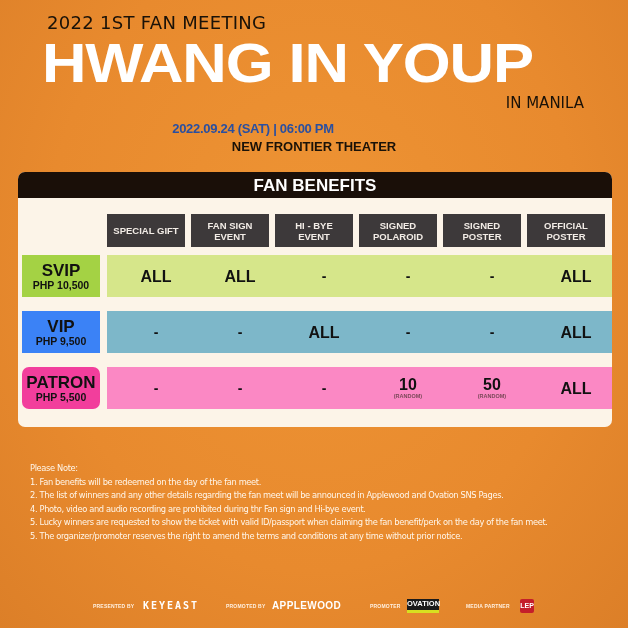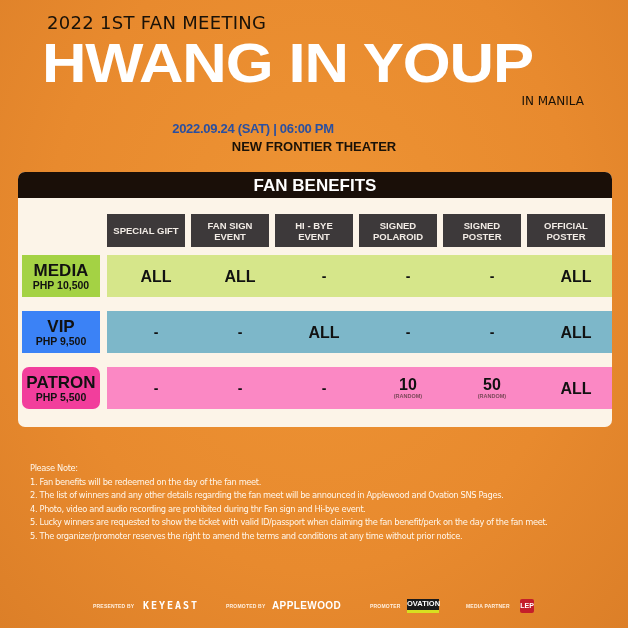--- a/index.html
+++ b/index.html
@@ -4,21 +4,21 @@
 <style>
   html, body { margin:0; padding:0; }
   body {
     width:628px; height:628px; overflow:hidden; position:relative;
     background: radial-gradient(ellipse at 50% 40%, #ee9434 0%, #e88a2e 60%, #dc7f28 100%);
     font-family: "Liberation Sans", sans-serif;
   }
   .abs { position:absolute; }
   .subtitle { left:47px; top:12px; font-family:"DejaVu Sans", sans-serif; font-size:18px; color:#1a1208; letter-spacing:0.3px; }
   .main-title { left:42px; top:33px; font-family:"Liberation Sans", sans-serif; font-weight:bold; font-size:55px; color:#ffffff; letter-spacing:-1px; line-height:60px; transform:scaleX(1.12); transform-origin:left; }
-  .city { right:44px; top:94px; font-family:"DejaVu Sans", sans-serif; font-size:12px; color:#1a1208; }
+  .city { right:44px; top:94px; font-family:"DejaVu Sans", sans-serif; font-size:15px; color:#1a1208; }
   .date { left:0; width:506px; top:121px; text-align:center; font-size:13px; font-weight:bold; color:#2a4fa0; letter-spacing:-0.3px; }
   .venue { left:0; width:628px; top:139px; text-align:center; font-size:13px; font-weight:bold; color:#1a1208; }
 
   .table-card { left:18px; top:172px; width:594px; height:255px; background:#fcf4e8; border-radius:7px; overflow:hidden; }
   .table-header { left:0; top:0; width:594px; height:26px; background:#1a0f08; color:#fff; font-weight:bold; font-size:17px; text-align:center; line-height:28px; }
   .col-head { background:#3d393a; color:#f2ece6; font-weight:bold; font-size:9.5px; text-align:center; display:flex; align-items:center; justify-content:center; line-height:11px; width:78px; height:33px; top:42px; }
   .tier { width:78px; height:42px; display:flex; flex-direction:column; align-items:center; justify-content:center; color:#111; font-weight:bold; }
   .tier .name { font-size:17px; line-height:17px; }
   .tier .price { font-size:10.5px; line-height:12px; }
   .cell { width:98px; height:42px; display:flex; flex-direction:column; align-items:center; justify-content:center; color:#111; font-weight:bold; }
@@ -64,21 +64,21 @@
       <span style="white-space:pre-line">SIGNED
 POSTER</span>
     </div>
   <div class="abs col-head" style="left:509px">
       <span style="white-space:pre-line">OFFICIAL
 POSTER</span>
     </div>
 
   <div id="rows">
       <div class="abs tier" style="left: 4px; top: 83px; background: rgb(164, 210, 68);">
-        <span class="name">MEDIA</span>
+        <span class="name">SVIP</span>
         <span class="price">PHP 10,500</span>
       </div>
       <div class="abs cell" style="left: 89px; top: 83px; background: rgb(214, 230, 138);">
         <span class="val">ALL</span>
       </div>
       <div class="abs cell" style="left: 173px; top: 83px; background: rgb(214, 230, 138);">
         <span class="val">ALL</span>
       </div>
       <div class="abs cell" style="left: 257px; top: 83px; background: rgb(214, 230, 138);">
         <span class="val dash">-</span>

